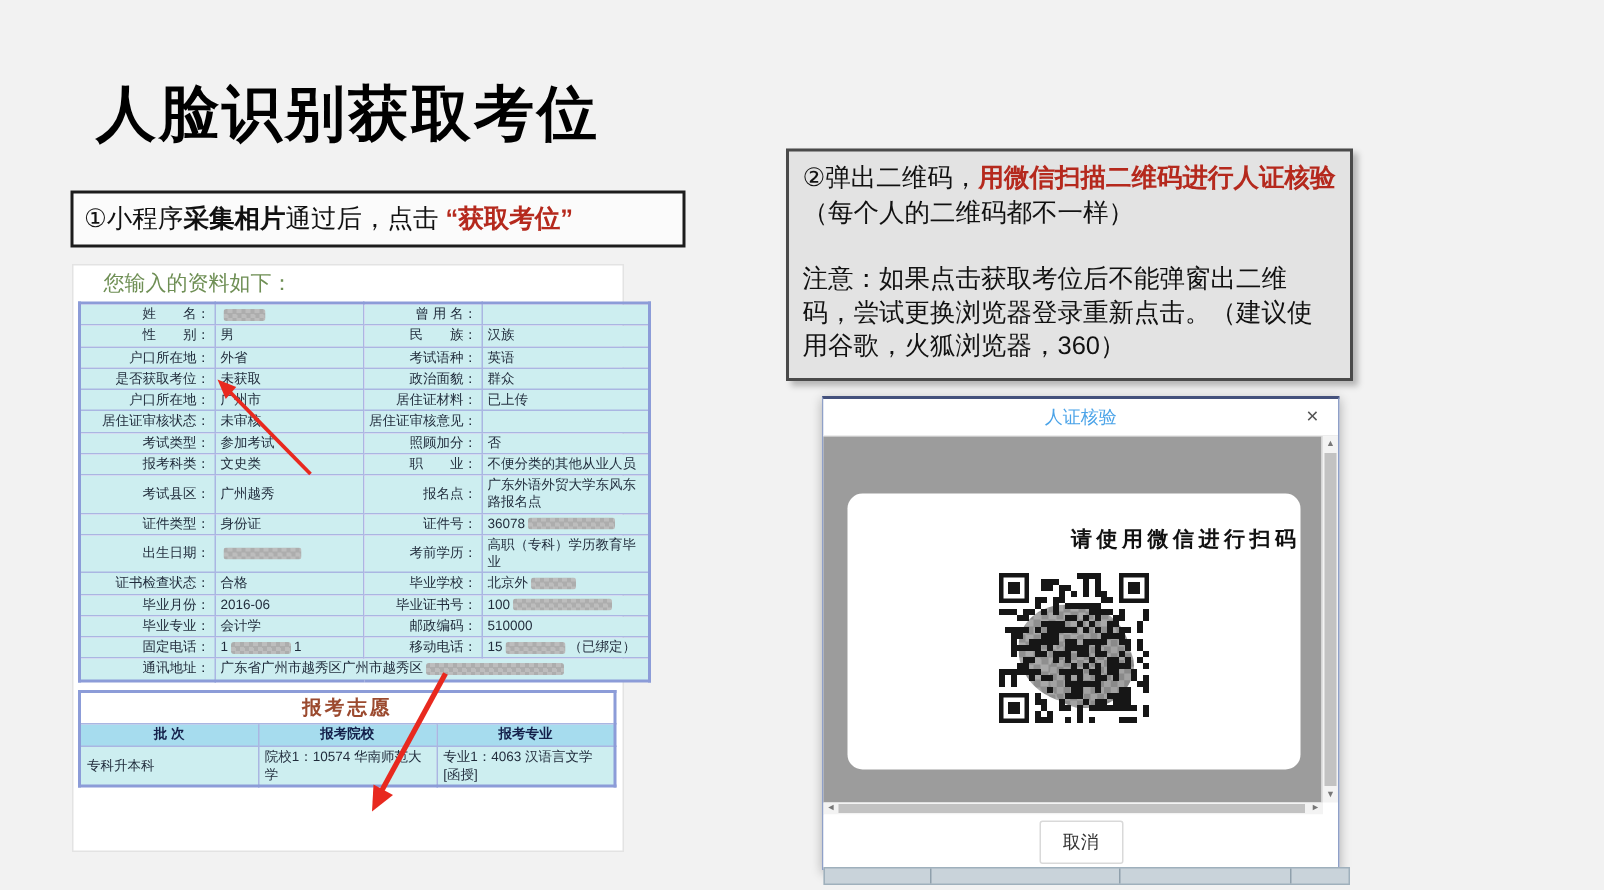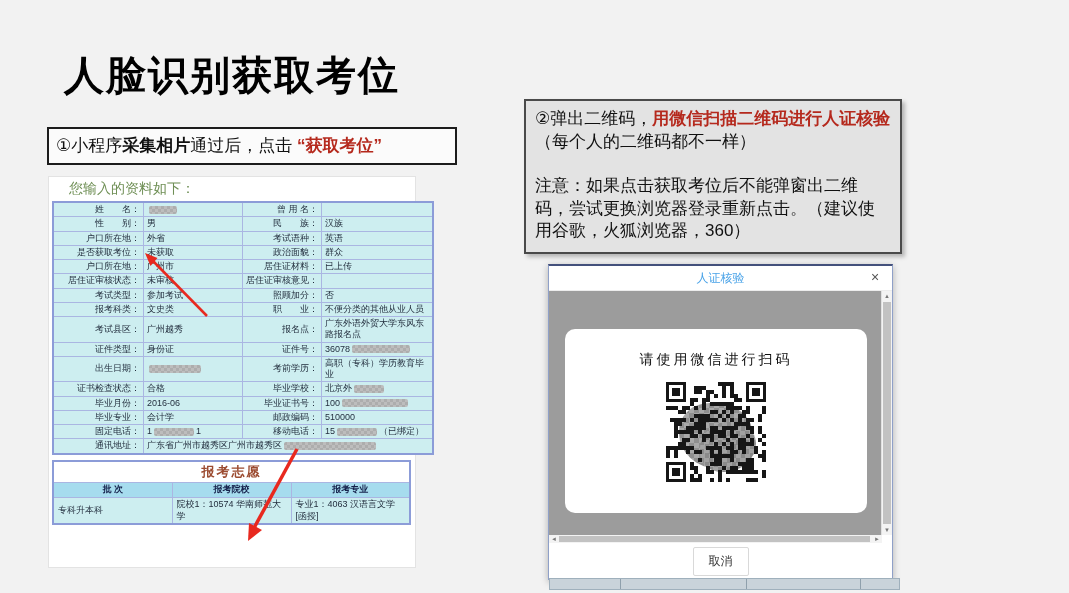--- a/index.html
+++ b/index.html
@@ -64,21 +64,21 @@
     border:1px solid #aab6e2;background:#cdeef0;font-size:9px;
     padding:1px 4px;color:#1f2a3a;line-height:1.3;
   }
   table.pref td.title{
     background:#fff;color:#9b4a2f;font-size:13px;font-weight:bold;
     text-align:center;letter-spacing:2px;padding:2px 0;
   }
   table.pref td.phdr{
     background:#a6dcee;font-weight:bold;text-align:center;color:#14204a;
   }
-  table.pref td.c1{width:72px;font-family:Liberation Serif, serif;}
+  table.pref td.c1{width:72px;}
   table.pref td.c2{width:155px;}
   
   .dialog{
     position:absolute;left:548px;top:264px;width:343px;height:313px;
     background:#fff;border:1px solid #8fa0c8;border-top:2px solid #44517c;
     box-shadow:0 2px 7px rgba(0,0,0,.28);
   }
   .dlg-titlebar{
     position:absolute;top:0;left:0;right:0;height:24px;background:#fff;
     border-bottom:1px solid #ececec;text-align:center;
@@ -90,21 +90,21 @@
   }
   .dlg-body{
     position:absolute;top:25px;left:0;right:10px;bottom:44px;
     background:#9c9c9c;
   }
   .dlg-card{
     position:absolute;left:16px;top:38px;width:302px;height:184px;
     background:#fff;border-radius:10px;text-align:center;
   }
   .dlg-prompt{
-    margin-top:22px;font-size:14px;font-weight:normal;color:#111;letter-spacing:3px;
+    margin-top:22px;font-size:14px;font-weight:bold;color:#111;letter-spacing:3px;text-align:right;
   }
   .qr{
     position:relative;width:100px;height:100px;margin:13px auto 0;background:#fff;
   }
   .qr i{position:absolute;width:4px;height:4px;background:#161616;}
   .finder{position:absolute;width:14px;height:14px;border:3px solid #161616;background:#fff;}
   .finder::after{content:"";position:absolute;inset:3px;background:#161616;}
   .f-tl{left:0;top:0}.f-tr{right:0;top:0}.f-bl{left:0;bottom:0}
   .qr-blob{
     position:absolute;left:13px;top:21px;width:74px;height:66px;

